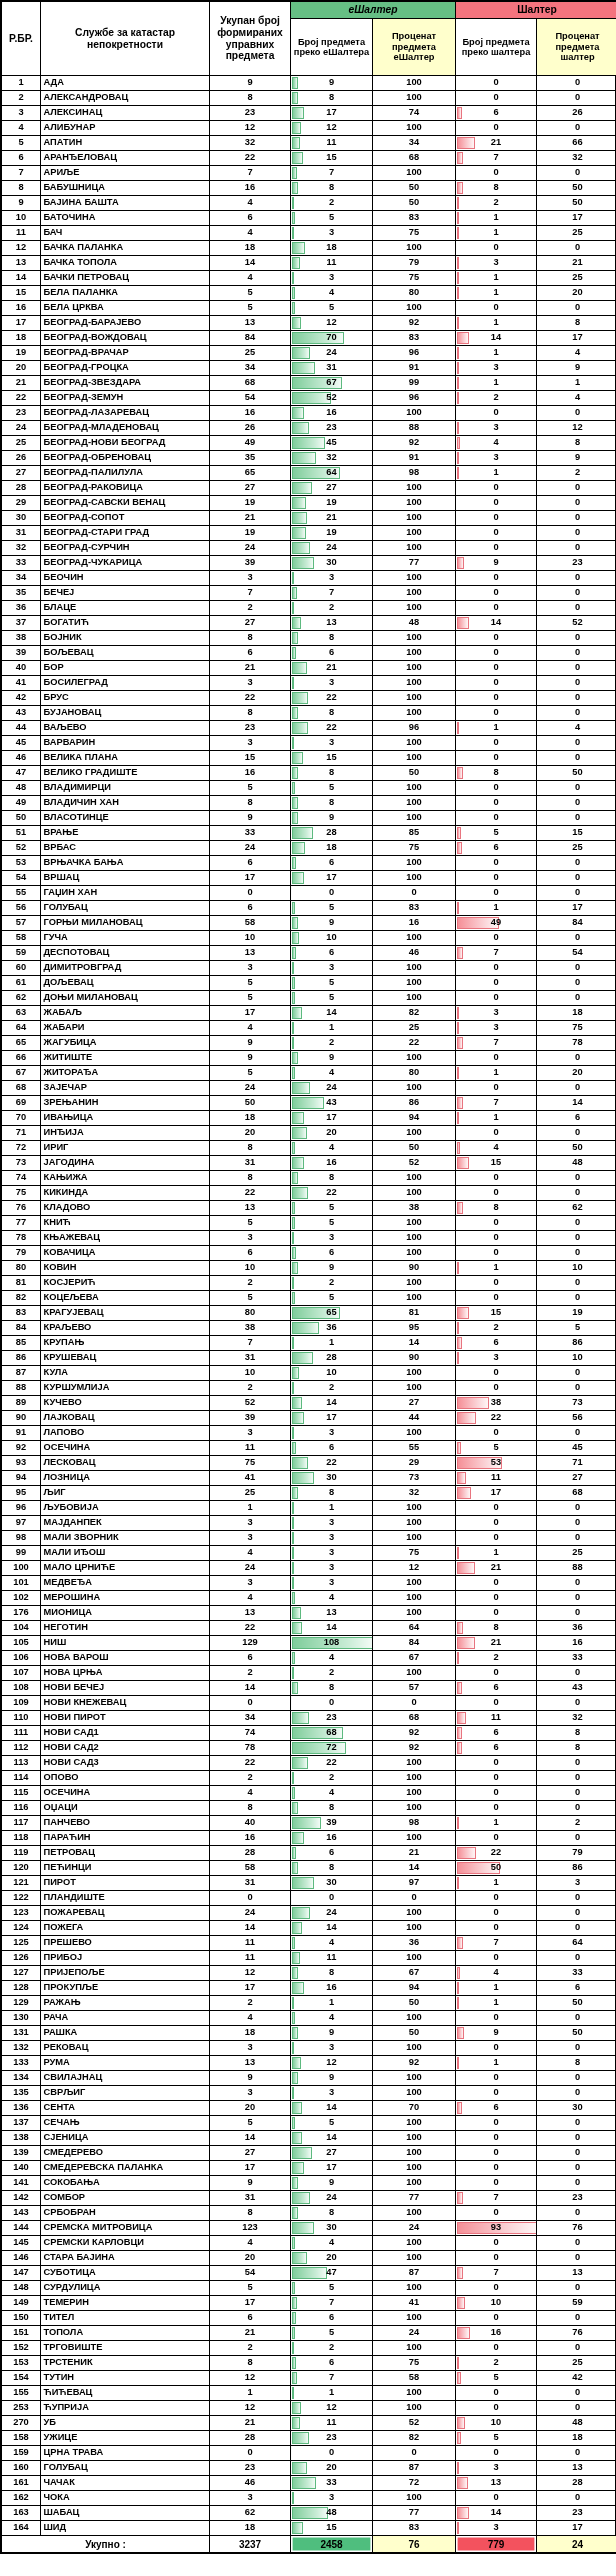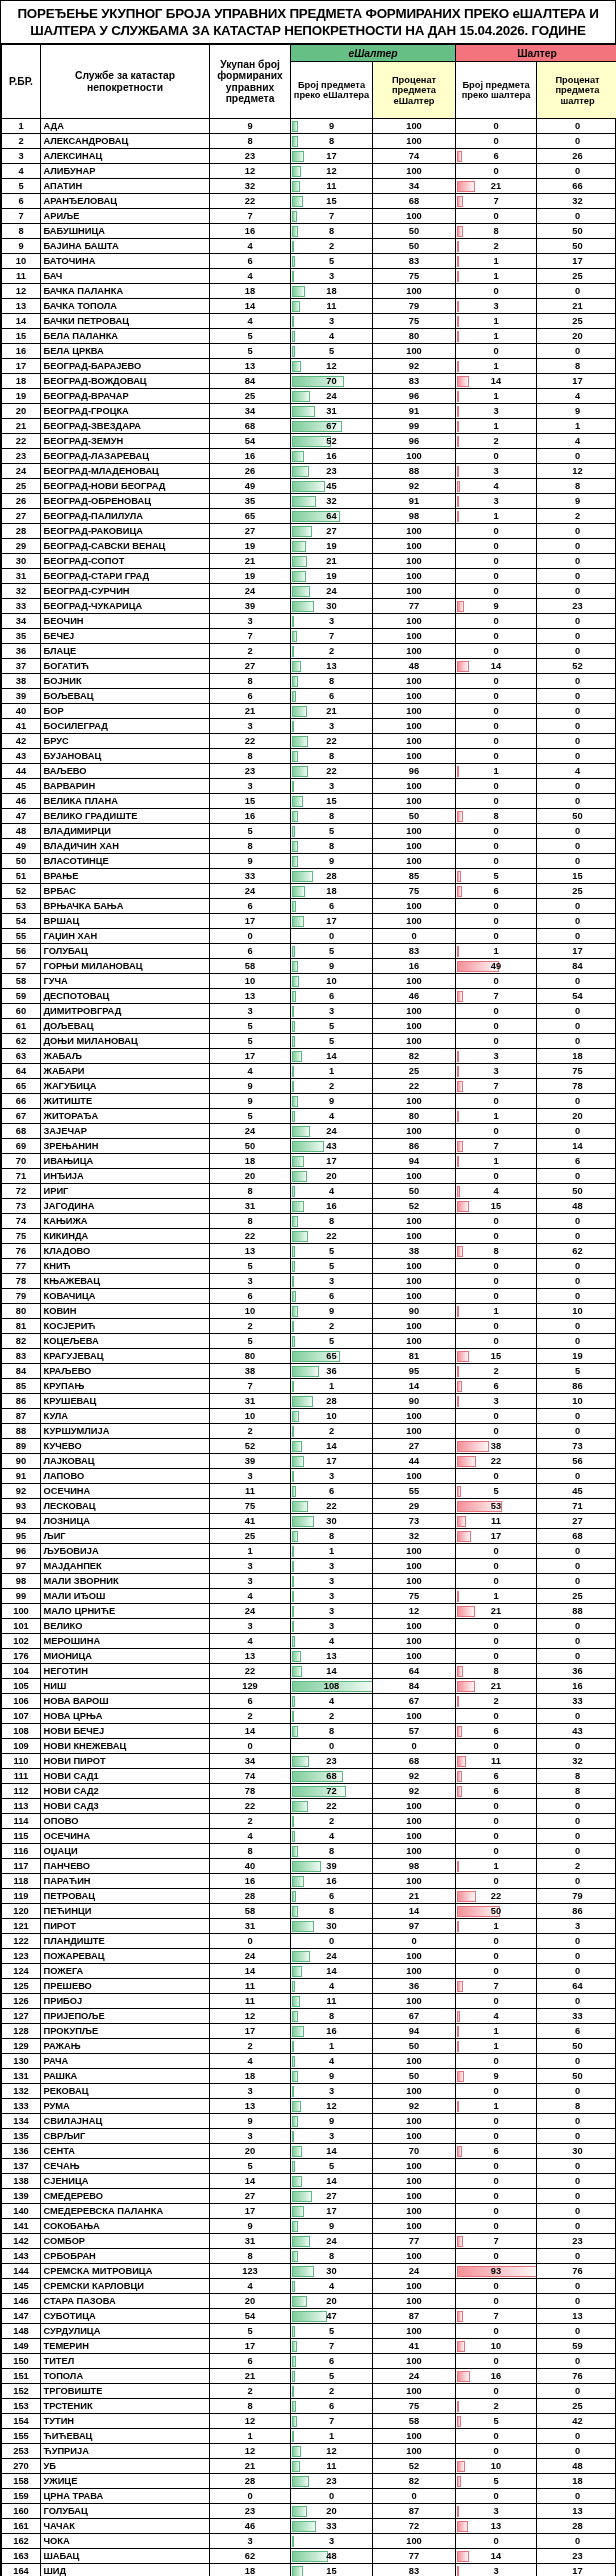--- a/index.html
+++ b/index.html
@@ -35,21 +35,20 @@
   .cellval { position:relative; z-index:1; display:block; }
   .total-row td { height:17px; font-weight:bold; font-size:10px; text-align:center; }
   .t-green { background:var(--total-green); box-shadow:inset 0 0 0 1.6px #fff; }
   .t-red   { background:var(--total-red);   box-shadow:inset 0 0 0 1.6px #fff; }
   .t-yellow{ background:var(--pale-yellow); }
 </style>
 </head>
 <body>
 
 <div class="sheet">
-  <div class="title">ПОРЕЂЕЊЕ УКУПНОГ БРОЈА УПРАВНИХ ПРЕДМЕТА ФОРМИРАНИХ ПРЕКО еШАЛТЕРА И ШАЛТЕРА У СЛУЖБАМА ЗА КАТАСТАР НЕПОКРЕТНОСТИ НА ДАН 15.04.2026. ГОДИНЕ</div>
 
   <table>
     <colgroup>
       <col class="c1">
         <col class="c2">
         <col class="c3">
         <col class="c4">
       <col class="c5">
         <col class="c6">
         <col class="c7">
@@ -2518,21 +2517,21 @@
           </td>
           <td class="c-num">
             <span class="cellval">88</span>
           </td>
         </tr>
         <tr class="data-row">
           <td class="c-rb">
             <span class="cellval">101</span>
           </td>
           <td class="c-name">
-            <span class="cellval">ВЕЛИКО</span>
+            <span class="cellval">МЕДВЕЂА</span>
           </td>
           <td class="c-num">
             <span class="cellval">3</span>
           </td>
           <td class="c-num c-bar">
             <div class="bar bar-green" style="width: 2.8%;"></div>
             <span class="cellval">3</span>
           </td>
           <td class="c-num">
             <span class="cellval">100</span>
@@ -3616,21 +3615,21 @@
           </td>
           <td class="c-num">
             <span class="cellval">0</span>
           </td>
         </tr>
         <tr class="data-row">
           <td class="c-rb">
             <span class="cellval">146</span>
           </td>
           <td class="c-name">
-            <span class="cellval">СТАРА ПАЗОВА</span>
+            <span class="cellval">СТАРА БАЈИНА</span>
           </td>
           <td class="c-num">
             <span class="cellval">20</span>
           </td>
           <td class="c-num c-bar">
             <div class="bar bar-green" style="width: 18.5%;"></div>
             <span class="cellval">20</span>
           </td>
           <td class="c-num">
             <span class="cellval">100</span>

